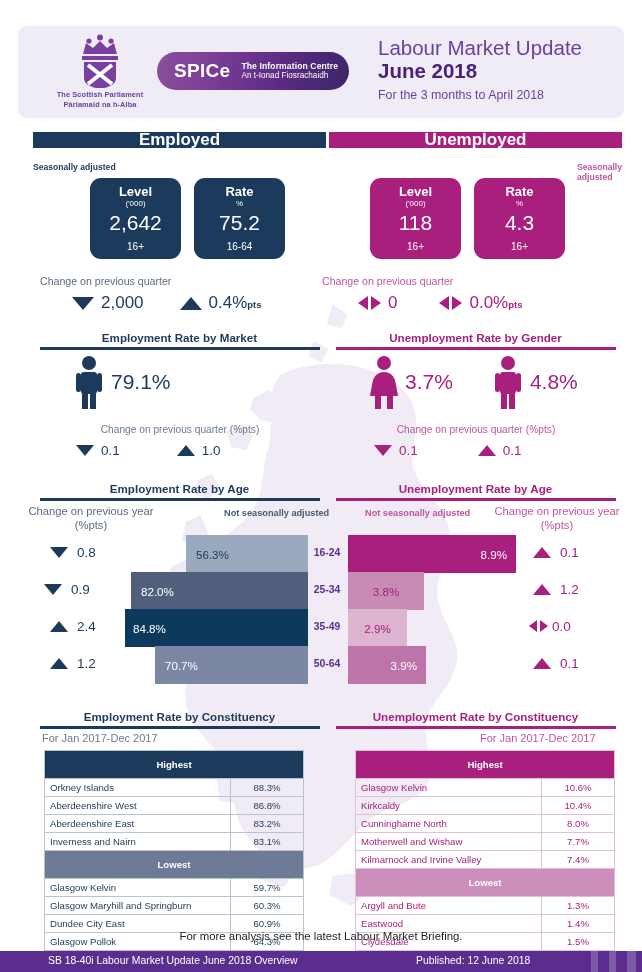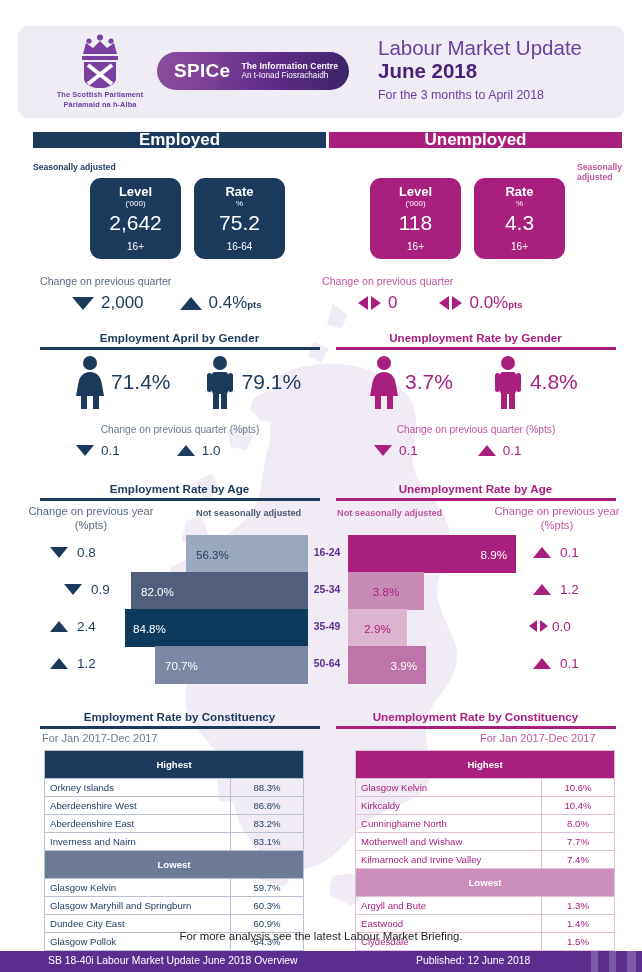--- a/index.html
+++ b/index.html
@@ -111,21 +111,21 @@
   .g-item{display:flex;align-items:center;}
   .g-val{font-size:21px;}
   .person{display:block;}
 
   .g-chg-lab{position:absolute;z-index:2;font-size:10.2px;text-align:center;width:280px;}
   .g-chg-row{position:absolute;z-index:2;display:flex;align-items:center;}
   .g-chg-item{display:flex;align-items:center;gap:7px;}
   .g-chg-val{font-size:13.5px;}
 
   
-  .age-note{position:absolute;z-index:2;font-size:9.2px;font-weight:bold;}
+  .age-note{position:absolute;z-index:2;font-size:9.2px;font-weight:bold;margin-left:28px;}
   .age-chg-cap{position:absolute;z-index:2;font-size:11.2px;text-align:center;line-height:13.5px;width:130px;}
 
   .bar{position:absolute;z-index:2;height:38px;display:flex;align-items:center;box-sizing:border-box;}
   .bar .blab{font-size:11.6px;}
 
   .agelab{position:absolute;z-index:3;font-size:10.4px;font-weight:bold;color:#5b2d8e;width:36px;text-align:center;}
 
   .age-chg{position:absolute;z-index:2;display:flex;align-items:center;gap:9px;}
   .age-chg .v{font-size:13.5px;}
 
@@ -285,34 +285,27 @@
     <div class="chg-item">
       <span class="tri flat unemp-ink"></span>
       <span class="chg-val unemp">0</span>
     </div>
     <div class="chg-item">
       <span class="tri flat unemp-ink"></span>
       <span class="chg-val unemp"><span>0.0%</span><span class="pts">pts</span></span>
     </div>
   </div>
 
-  <div class="sect-h" style="left:33px;top:331px;width:293px;color:#1b3a5c;">Employment April by Gender</div>
+  <div class="sect-h" style="left:33px;top:331px;width:293px;color:#1b3a5c;">Employment Rate by Market</div>
   <div class="sect-rule emp-rule" style="left:40px;top:347px;width:280px;"></div>
 
   <div class="sect-h" style="left:329px;top:331px;width:293px;color:#a81f7e;">Unemployment Rate by Gender</div>
   <div class="sect-rule unemp-rule" style="left:336px;top:347px;width:280px;"></div>
 
   <div class="gender-row" style="left:74px;top:355px;gap:34px;">
-    <div class="g-item">
-      <svg class="person" width="32" height="54" viewBox="0 0 32 54">
-        <circle cx="16" cy="8" r="7" fill="#1b3a5c"></circle>
-        <path d="M16 17 c-7 0 -11 5 -12 13 l-2 11 h5 l0 13 h6 l0 -13 h6 l0 13 h6 l0 -13 h5 l-2 -11 c-1 -8 -5 -13 -12 -13 Z" fill="#1b3a5c"></path>
-      </svg>
-      <span class="g-val" style="color:#1b3a5c;margin-left:5px;">71.4%</span>
-    </div>
     <div class="g-item">
       <svg class="person" width="30" height="54" viewBox="0 0 30 54">
         <circle cx="15" cy="8" r="7" fill="#1b3a5c"></circle>
         <rect x="7" y="17" width="16" height="22" rx="3" fill="#1b3a5c"></rect>
         <rect x="2" y="18" width="5" height="19" rx="2.5" fill="#1b3a5c"></rect>
         <rect x="23" y="18" width="5" height="19" rx="2.5" fill="#1b3a5c"></rect>
         <rect x="8" y="37" width="6" height="17" fill="#1b3a5c"></rect>
         <rect x="16" y="37" width="6" height="17" fill="#1b3a5c"></rect>
       </svg>
       <span class="g-val" style="color:#1b3a5c;margin-left:7px;">79.1%</span>
@@ -405,21 +398,21 @@
     <span class="blab" style="color:#a81f7e;">2.9%</span>
   </div>
   <div class="bar" style="left:348px;top:646px;width:78px;background:#bd74a9;justify-content:flex-end;padding-right:9px;">
     <span class="blab" style="color:#ffffff;">3.9%</span>
   </div>
 
   <div class="age-chg" style="left:50px;top:545px;">
     <span class="tri sm down emp-ink"></span>
     <span class="v" style="color:#1b3a5c;">0.8</span>
   </div>
-  <div class="age-chg" style="left:64px;top:582px;">
+  <div class="age-chg" style="left:44px;top:582px;">
     <span class="tri sm down emp-ink"></span>
     <span class="v" style="color:#1b3a5c;">0.9</span>
   </div>
   <div class="age-chg" style="left:50px;top:619px;">
     <span class="tri sm up emp-ink"></span>
     <span class="v" style="color:#1b3a5c;">2.4</span>
   </div>
   <div class="age-chg" style="left:50px;top:656px;">
     <span class="tri sm up emp-ink"></span>
     <span class="v" style="color:#1b3a5c;">1.2</span>

